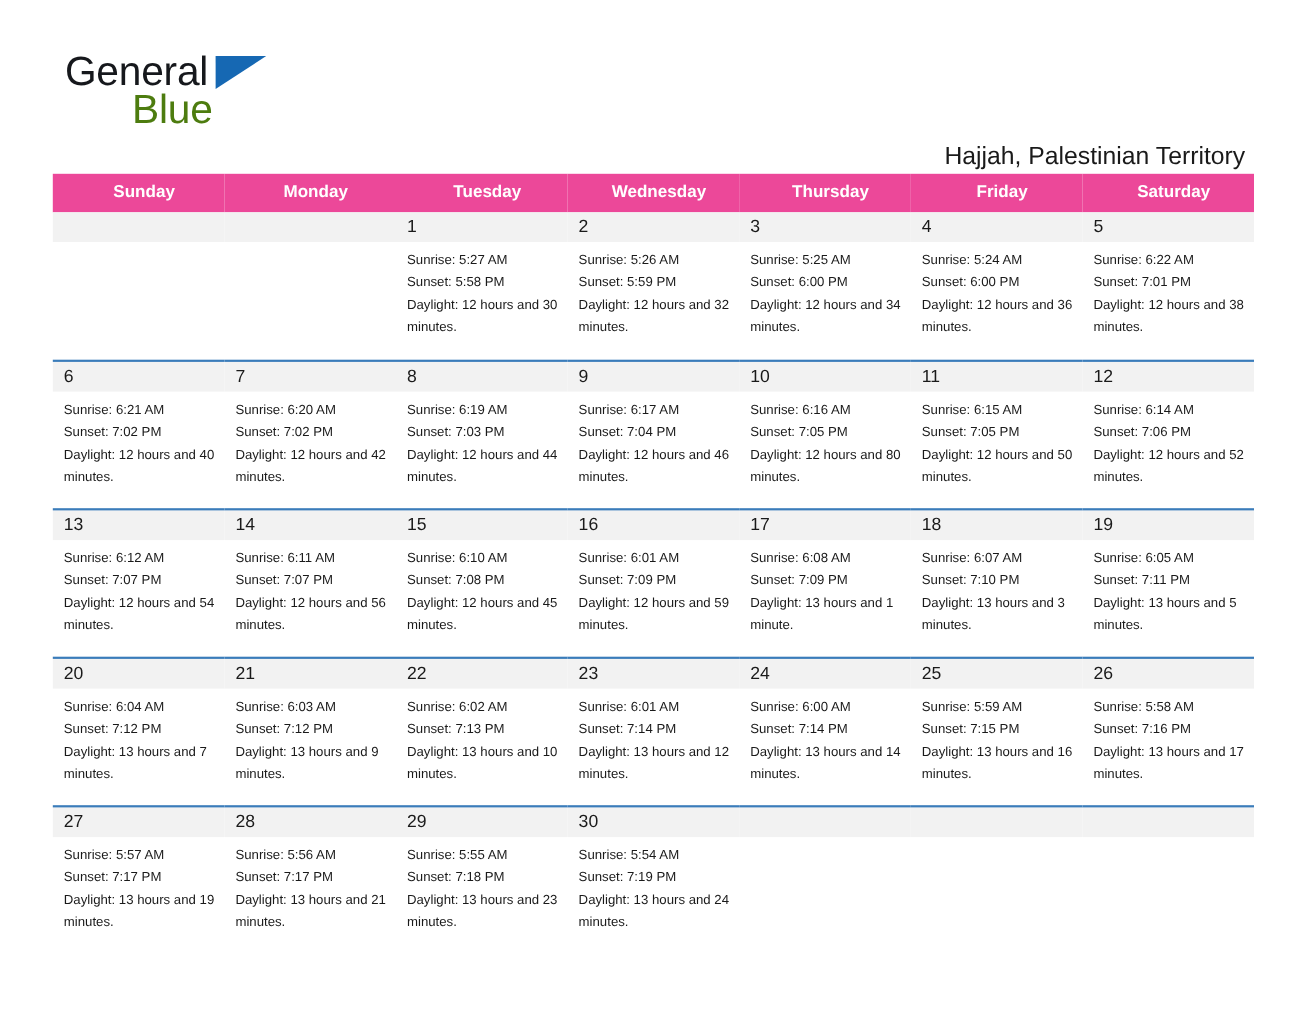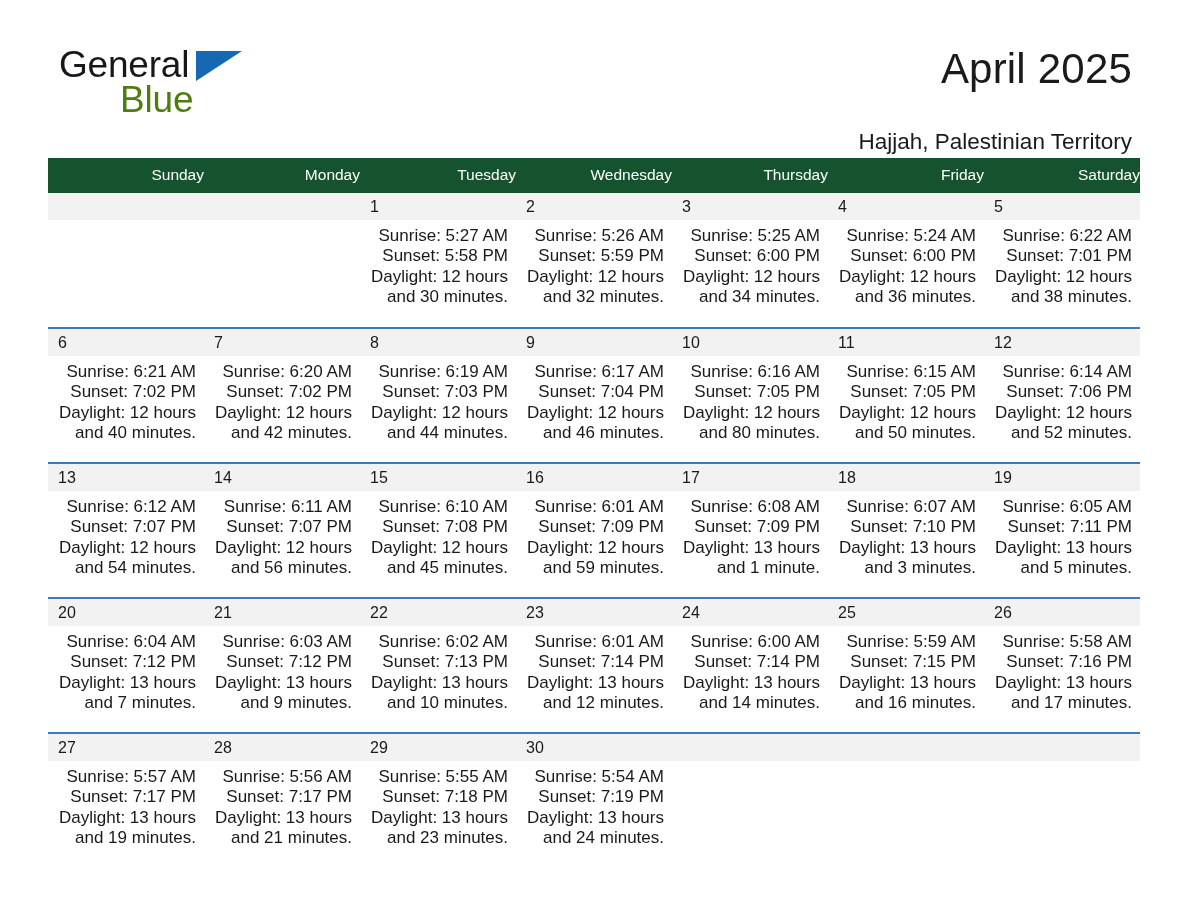--- a/index.html
+++ b/index.html
@@ -75,25 +75,25 @@
 
   
   .calendar {
     width: 1092px;
     border-collapse: collapse;
     table-layout: fixed;
   }
   .calendar col { width: 156px; }
 
   thead th {
-    background: #14532d;
+    background: #ec4899;
     color: #ffffff;
     font-size: 15.5px;
-    font-weight: normal;
-    text-align: right;
+    font-weight: bold;
+    text-align: center;
     padding: 8px 0 9px 10px;
     height: 31px;
     vertical-align: middle;
   }
 
   tbody tr.week { }
 
   td.daycell {
     vertical-align: top;
     padding: 0;
@@ -107,42 +107,40 @@
     height: 27px;
     padding: 3px 0 0 10px;
     font-size: 16px;
     color: #1a1a1a;
     line-height: 22px;
   }
   .daycell.empty .daynum-band { background: #f2f2f2; }
 
   .dayinfo {
     padding: 6px 8px 0 10px;
-    font-size: 17px;
+    font-size: 12px;
     line-height: 20.3px;
     color: #1a1a1a;
-    text-align: right;
   }
   .dayinfo div { white-space: nowrap; }
   .dayinfo .daylight { white-space: normal; }
 </style>
 </head>
 <body>
 
 <div class="page">
 
   <div class="header">
 
     <div class="logo">
       <span class="logo-row1">General</span>
       <span class="logo-tri"></span>
       <span class="logo-row2">Blue</span>
     </div>
 
-    <div class="title">April 2025</div>
     <div class="subtitle">Hajjah, Palestinian Territory</div>
   </div>
 
   <table class="calendar">
     <colgroup>
       <col>
         <col>
         <col>
         <col>
         <col>

